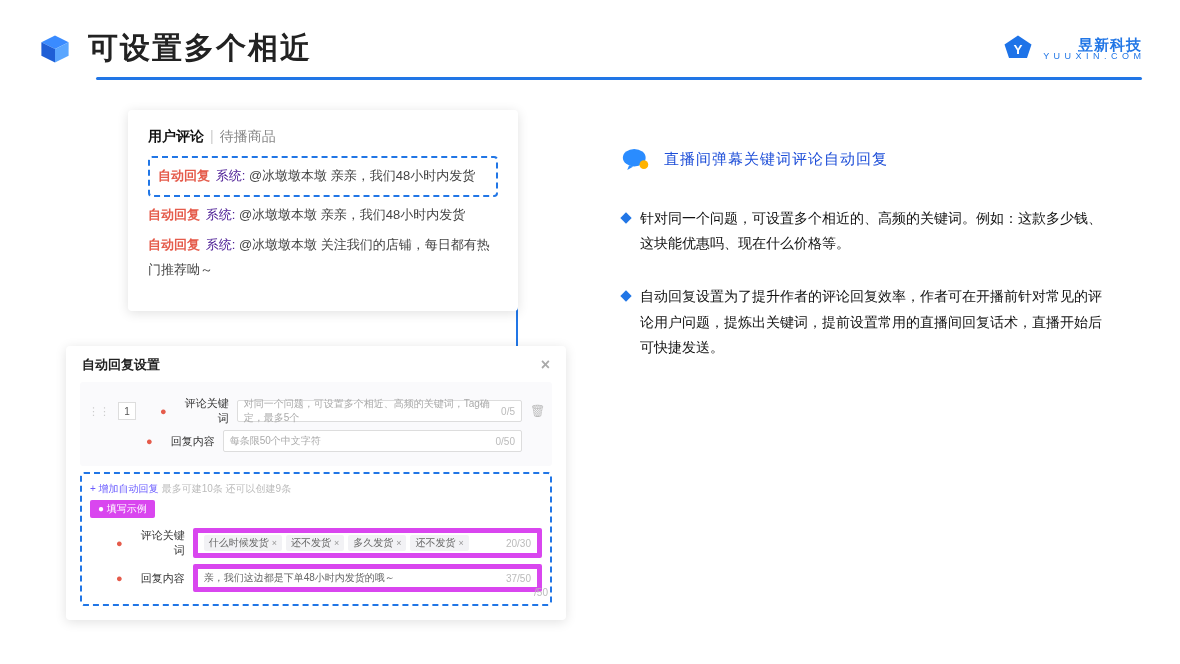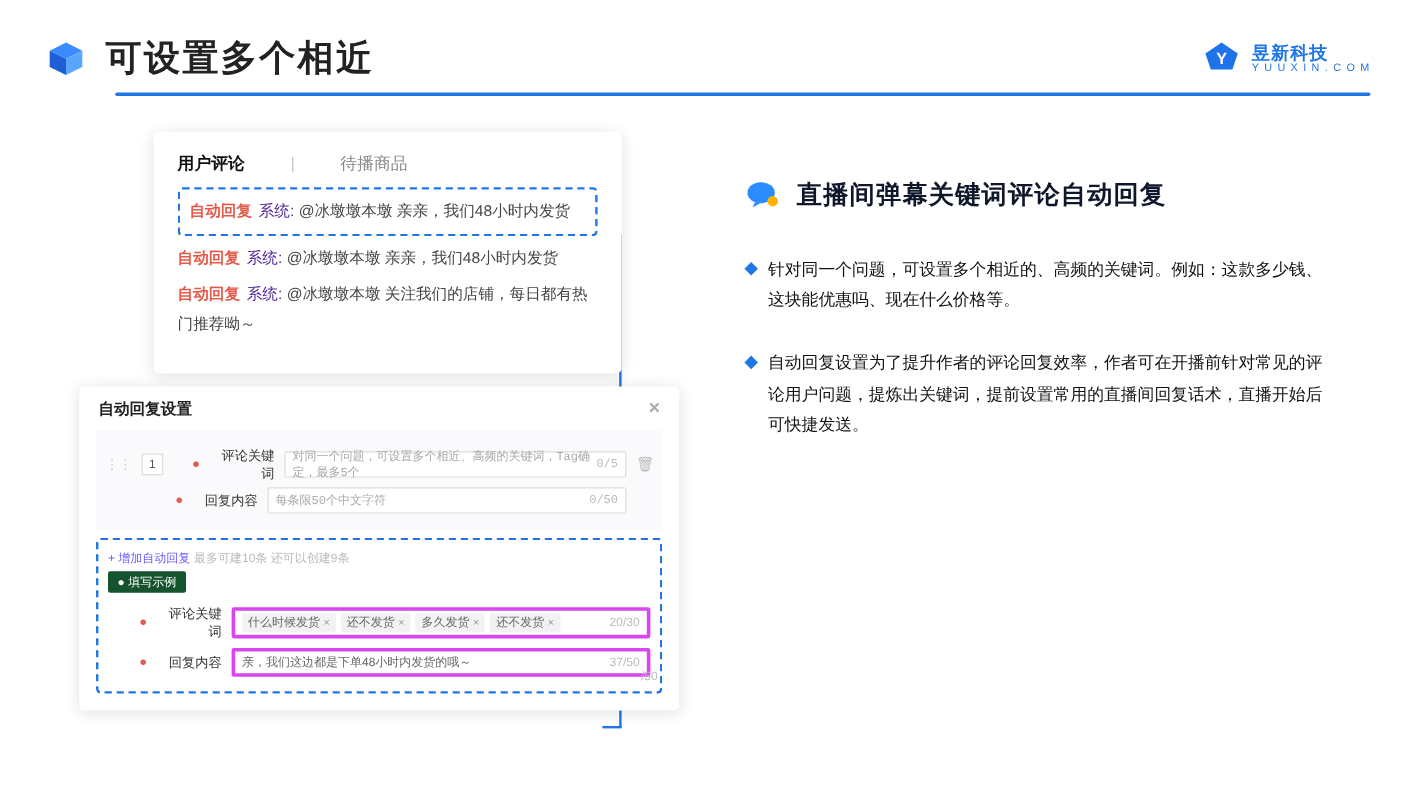--- a/index.html
+++ b/index.html
@@ -5,70 +5,70 @@
 * { margin: 0; padding: 0; box-sizing: border-box; }
 body { font-family: "Microsoft YaHei", Arial, sans-serif; background: #fff; width: 1180px; height: 664px; position: relative; }
 
 .header { display: flex; align-items: center; justify-content: space-between; padding: 28px 38px 0 38px; }
 .header-left { display: flex; align-items: center; gap: 16px; }
 .cube-icon { width: 34px; height: 34px; }
 .page-title { font-size: 30px; font-weight: 600; color: #222; letter-spacing: 2px; }
 .header-right { display: flex; align-items: center; gap: 10px; }
 .brand-icon { width: 30px; height: 30px; }
 .brand-text { display: flex; flex-direction: column; line-height: 1; }
-.brand-cn { font-size: 15px; color: #2176e6; font-weight: 700; letter-spacing: 1px; }
+.brand-cn { font-size: 15px; color: #2176e6; font-weight: 700; letter-spacing: 1px; text-align: right; }
 .brand-en { font-size: 9px; color: #2176e6; letter-spacing: 1px; }
 
 .divider { margin: 8px 38px 0 96px; height: 3px; background: #2176e6; border-radius: 2px; }
 
 .main { display: flex; padding: 30px 38px 0 38px; gap: 40px; }
 .left-col { width: 500px; position: relative; }
 .right-col { flex: 1; padding-top: 38px; padding-left: 44px;}
 
 
 .card-comment { width: 390px; background: #fff; box-shadow: 0 2px 12px rgba(0,0,0,0.12); border-radius: 4px; padding: 18px 20px 28px; position: absolute; left: 90px; top: 0; }
-.tabs { display: flex; gap: 38px; font-size: 14px; color: #888; margin-bottom: 10px; }
+.tabs { display: flex; gap: 6px; font-size: 14px; color: #888; margin-bottom: 10px; }
 .tab-active { color: #111; font-weight: 700; }
 .tab-sep { color: #ccc; }
 .c-row { font-size: 13px; color: #444; line-height: 1.9; margin-top: 6px; }
 .badge-auto { color: #e55b4b; font-weight: 600; margin-right: 2px; }
 .sys { color: #4c1d95; }
 .dashed-box-blue { border: 2px dashed #2176e6; border-radius: 4px; padding: 6px 8px; margin-top: 6px; }
 
 
-.card-settings { width: 500px; background: #fff; box-shadow: 0 2px 12px rgba(0,0,0,0.12); border-radius: 4px; position: absolute; left: 28px; top: 212px; padding: 10px 14px 14px; font-size: 11px; color: #777; }
+.card-settings { width: 500px; background: #fff; box-shadow: 0 2px 12px rgba(0,0,0,0.12); border-radius: 4px; position: absolute; left: 28px; top: 236px; padding: 10px 14px 14px; font-size: 11px; color: #777; }
 .settings-head { display: flex; justify-content: space-between; align-items: center; font-size: 13px; color: #222; font-weight: 600; padding: 0 2px 8px; }
 .close-x { font-size: 16px; color: #aaa; cursor: pointer; }
 .light-panel { background: #fafafc; padding: 10px 0; border-radius: 3px; }
 .field-row { display: flex; align-items: center; gap: 8px; margin: 4px 0; padding: 0 8px; }
 .field-index { width: 18px; height: 18px; border: 1px solid #ddd; display: flex; align-items: center; justify-content: center; font-size: 10px; color: #555; background: #fff; }
 .dot-red { color: #e55b4b; }
 .lbl { color: #333; font-size: 11px; width: 54px; text-align: right; }
-.inp { flex: 1; border: 1px solid #ddd; border-radius: 2px; height: 22px; padding: 0 6px; font-size: 10px; color: #aaa; display: flex; align-items: center; justify-content: space-between; background: #fff; font-family: Liberation Mono, monospace;}
+.inp { flex: 1; border: 1px solid #ddd; border-radius: 2px; height: 22px; padding: 0 6px; font-size: 10px; color: #aaa; display: flex; align-items: center; justify-content: space-between; background: #fff;}
 .inp .cnt { color: #bbb; font-size: 10px; }
 .trash { width: 14px; color: #bbb; font-size: 12px; }
 .add-link { color: #6a5cff; font-size: 10px; }
 .hint-grey { color: #bbb; font-size: 10px; }
 .dashed-bottom { border: 2px dashed #2176e6; border-radius: 4px; padding: 8px; margin-top: 6px; }
-.pill-purple { display: inline-block; background: #14532d; color: #fff; font-size: 10px; padding: 2px 8px; border-radius: 2px; margin-bottom: 6px; }
+.pill-purple { display: inline-block; background: #d946ef; color: #fff; font-size: 10px; padding: 2px 8px; border-radius: 2px; margin-bottom: 6px; }
 .tag-grey { display: inline-flex; align-items: center; background: #f2f2f5; color: #666; font-size: 10px; padding: 1px 5px; border-radius: 2px; margin-right: 4px; }
 .tag-x { margin-left: 3px; color: #999; font-size: 9px; }
-.example-inp { flex: 1; border: 3px solid #d946ef; border-radius: 2px; min-height: 22px; padding: 2px 6px; font-size: 10px; color: #666; display: flex; align-items: center; flex-wrap: wrap; justify-content: flex-start; background: #fff; position: relative; }
+.example-inp { flex: 1; border: 5px solid #d946ef; border-radius: 2px; min-height: 22px; padding: 2px 6px; font-size: 10px; color: #666; display: flex; align-items: center; flex-wrap: wrap; justify-content: flex-start; background: #fff; position: relative; }
 .example-inp .cnt { position: absolute; right: 6px; color: #bbb; }
 .extra-cnt { position: absolute; right: 18px; bottom: 22px; font-size: 10px; color: #bbb; }
 
 
 .connector-v { position: absolute; left: 478px; top: 86px; width: 2px; height: 410px; border-right: 2px solid #2176e6; }
 .connector-h1 { position: absolute; left: 466px; top: 86px; width: 14px; height: 2px; background: #2176e6; }
 .connector-h2 { position: absolute; left: 464px; top: 495px; width: 16px; height: 2px; background: #2176e6; }
 
 
 .section-title-row { display: flex; align-items: center; gap: 14px; margin-bottom: 36px; }
 .bubble-icon { width: 28px; height: 22px; position: relative; }
-.section-title { font-size: 21px; color: #0f172a; font-weight: 700; letter-spacing: 1px; }
+.section-title { font-size: 15px; color: #1d4ed8; font-weight: 400; letter-spacing: 1px; }
 .bullet-row { display: flex; gap: 10px; font-size: 14px; color: #111; line-height: 1.8; margin-bottom: 28px; padding-right: 30px;}
 .diamond { width: 8px; height: 8px; background: #2176e6; transform: rotate(45deg); flex-shrink: 0; margin-top: 8px; }
 
 </style>
 </head>
 <body>
 
 <div class="header">
   <div class="header-left">
     <span class="cube-icon">

